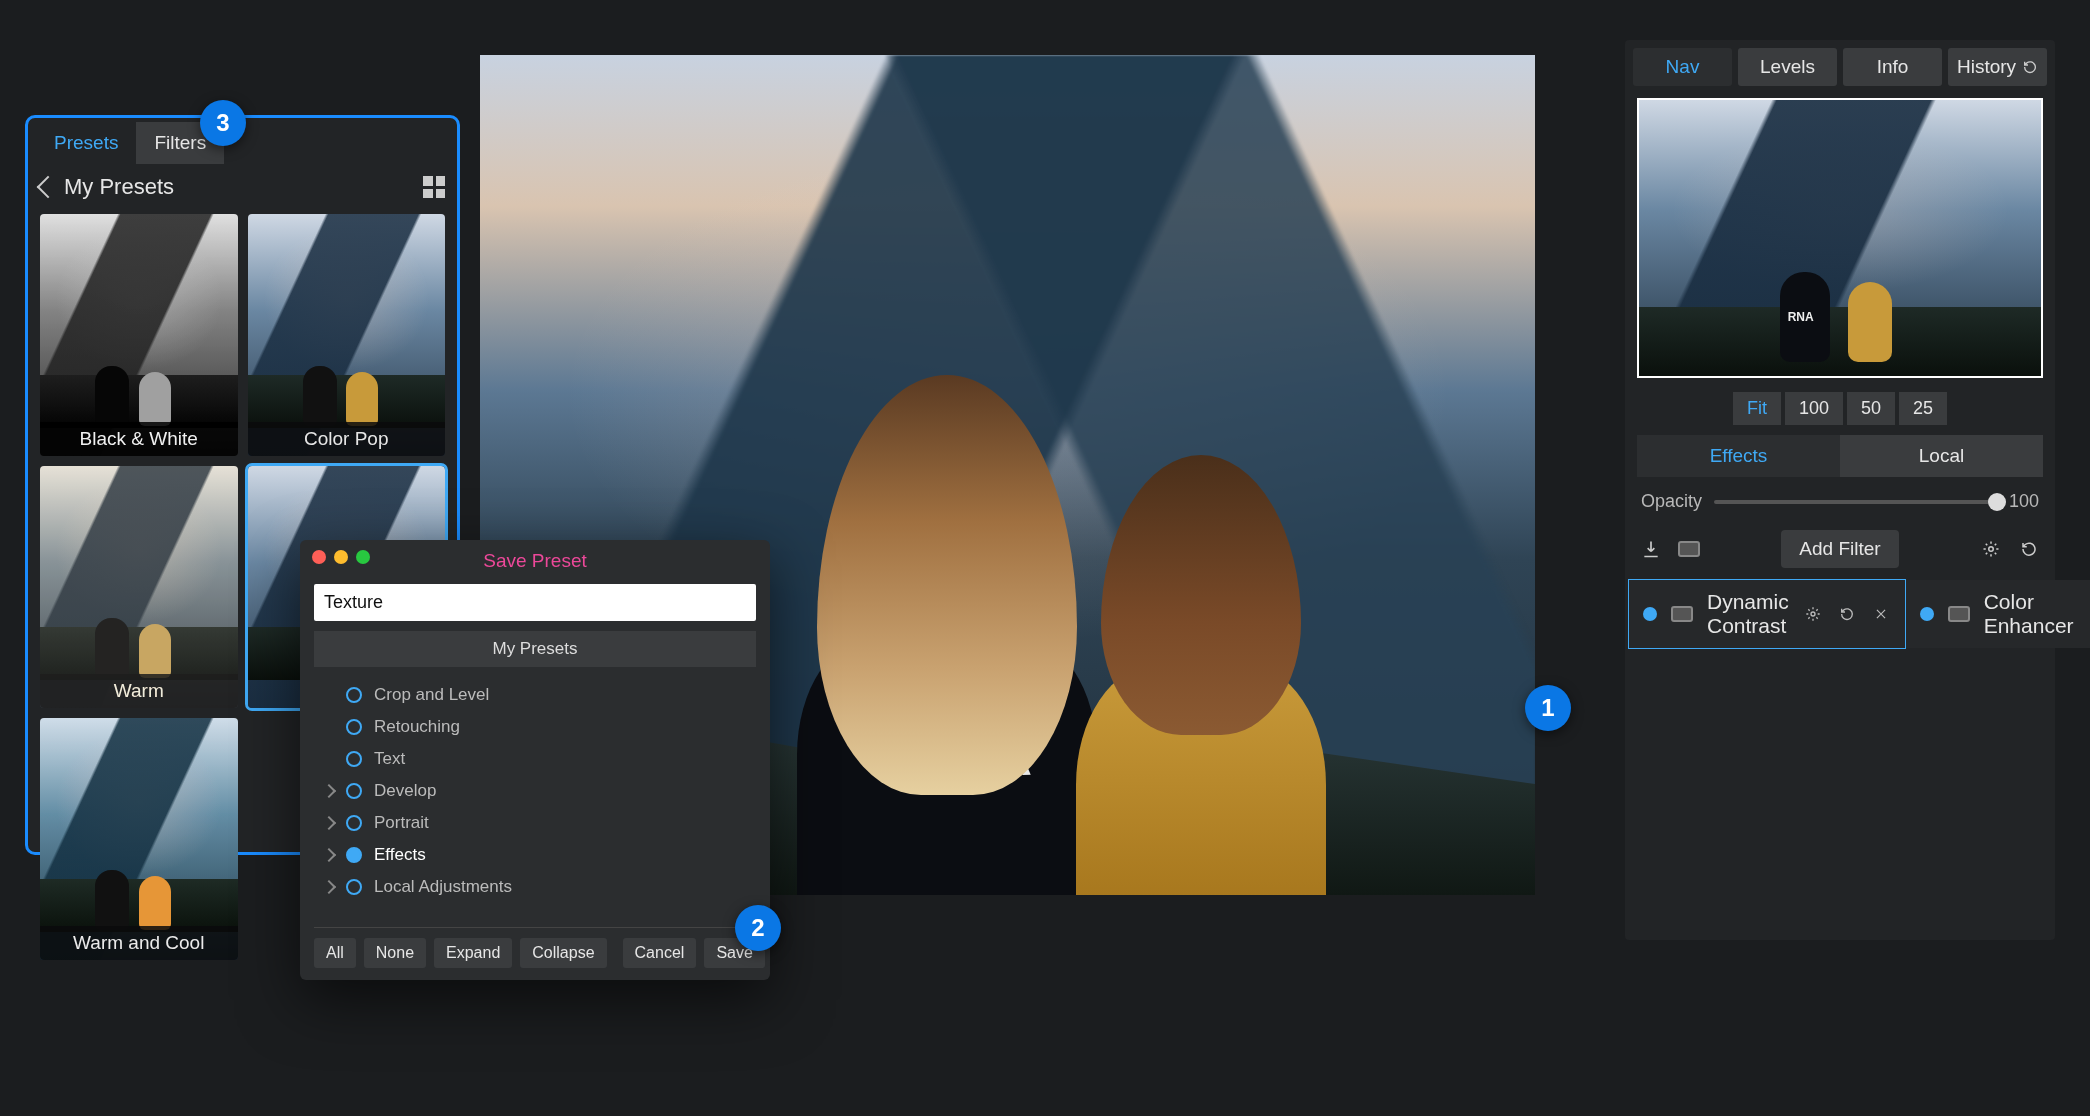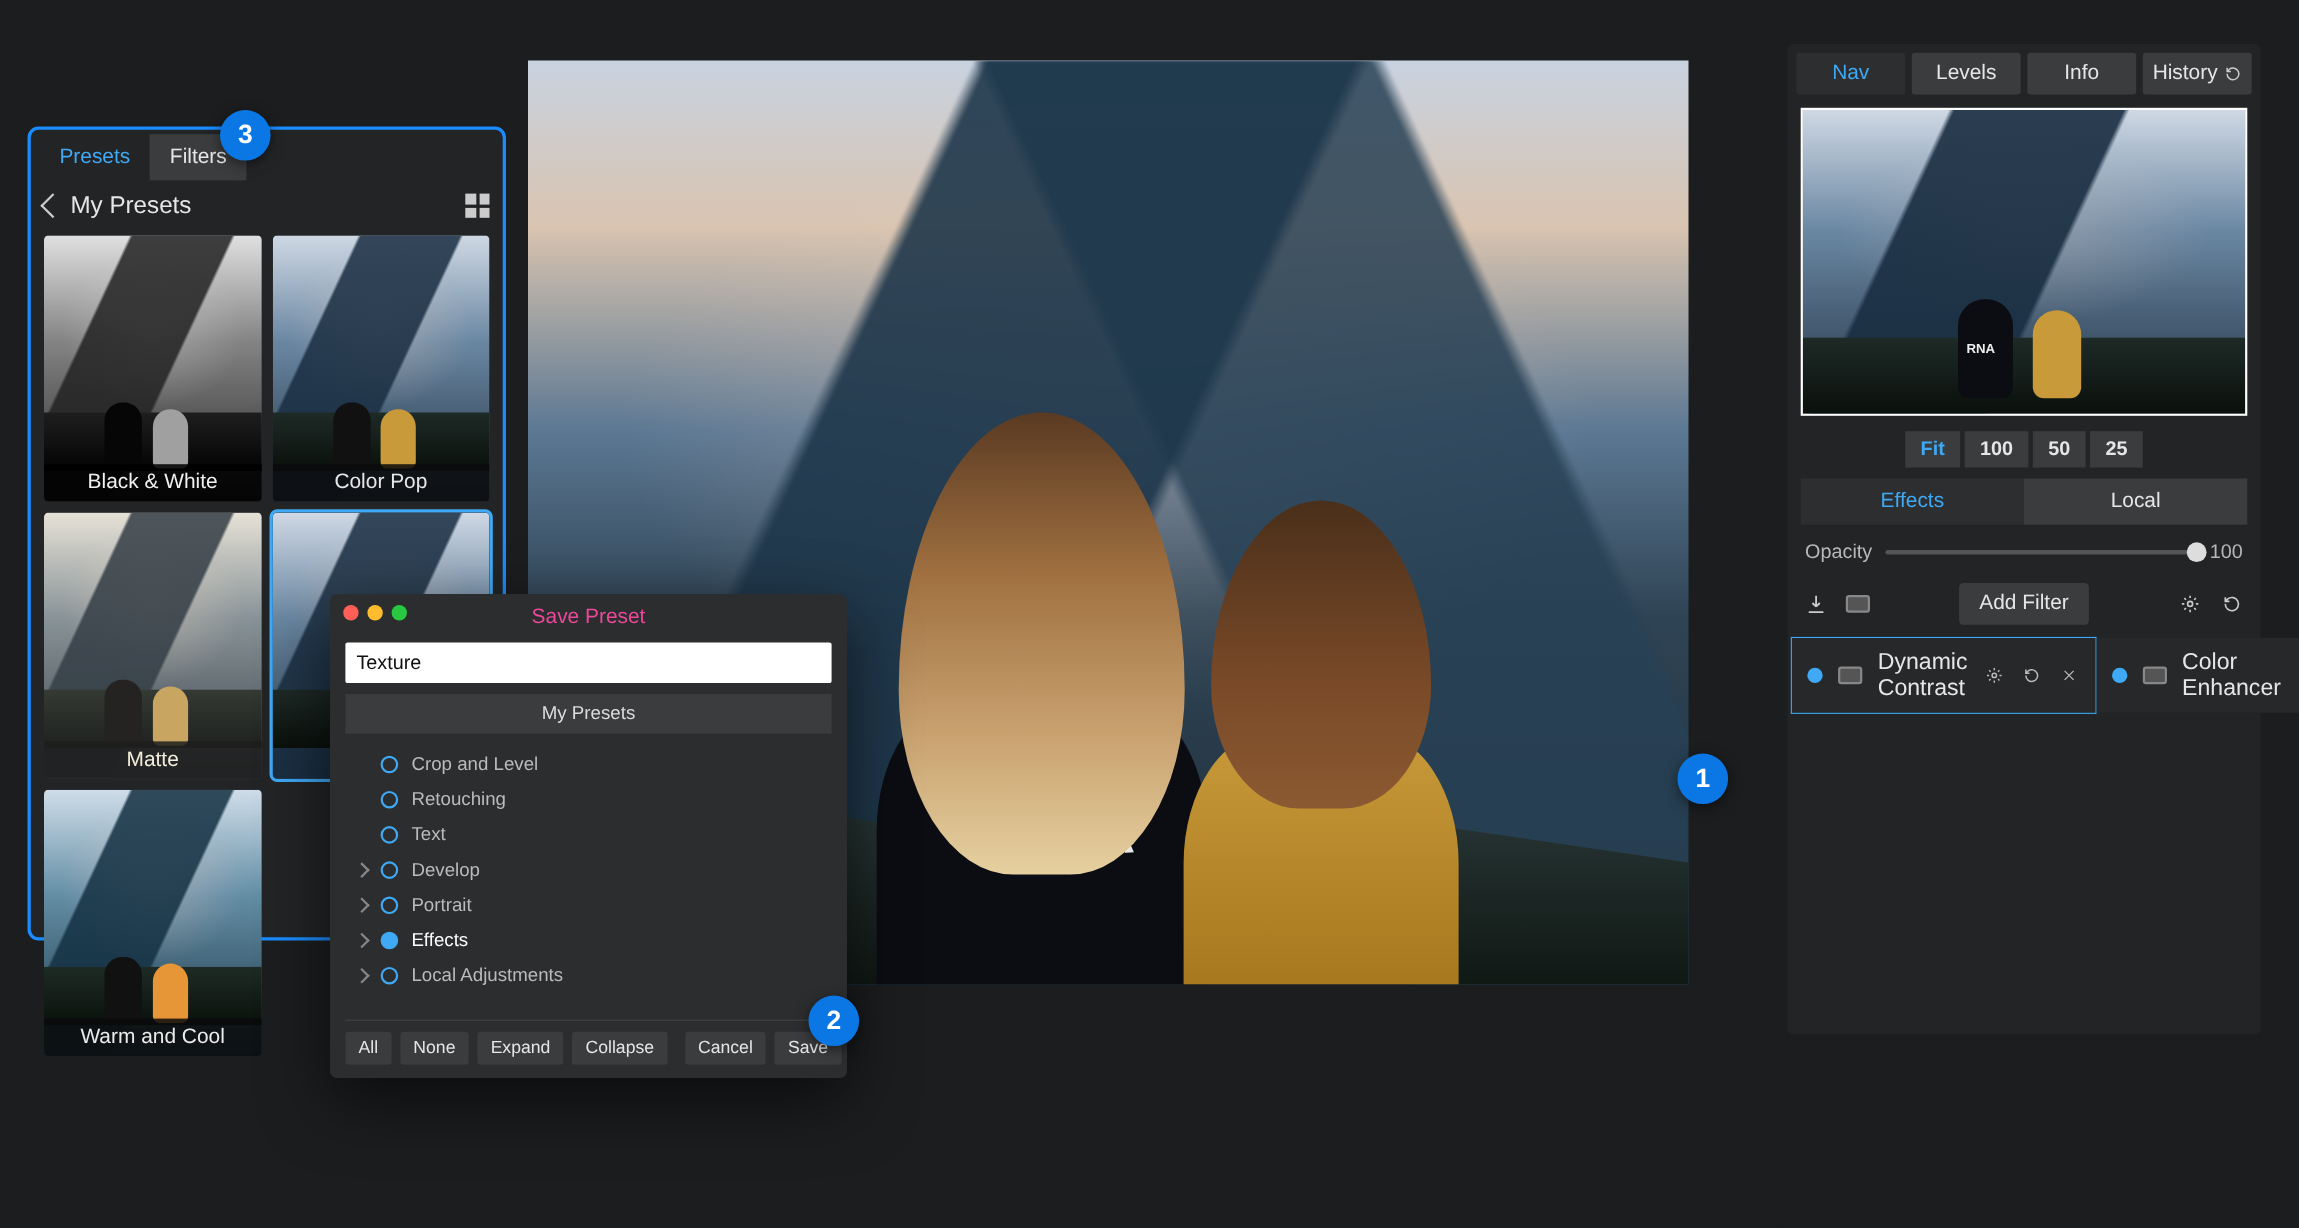--- a/index.html
+++ b/index.html
@@ -57,21 +57,21 @@
     background:
       radial-gradient(ellipse 70% 50% at 50% 40%, rgba(255,220,200,.25), transparent 60%),
       linear-gradient(180deg,#cfd8e4 0%, #6a87a2 40%, #223344 100%);
   }
   .nav-thumb .mini-mtn{position:absolute;inset:0;background:linear-gradient(115deg, transparent 0 25%, rgba(25,45,65,.9) 26% 55%, transparent 56%);}
   .nav-thumb .mini-ground{position:absolute;left:0;right:0;bottom:0;height:25%;background:linear-gradient(#1e2a26,#0a100c);}
   .nav-thumb .mini-a{position:absolute;left:35%;bottom:5%;width:50px;height:90px;background:#0b0d12;border-radius:24px 24px 10px 10px;}
   .nav-thumb .mini-a::before{content:"RNA";position:absolute;left:8px;top:38px;font-size:12px;color:#eee;font-weight:700;}
   .nav-thumb .mini-b{position:absolute;left:52%;bottom:5%;width:44px;height:80px;background:#c89a3a;border-radius:22px 22px 10px 10px;}
 
-  .zoom-row { display:flex; justify-content:center; gap:4px; padding:6px 0 10px;font-weight:bold;}
+  .zoom-row { display:flex; justify-content:center; gap:4px; padding:6px 0 10px;}
   .zoom-btn { padding:6px 14px; background:var(--bg-3); font-size:18px; cursor:pointer;}
   .zoom-btn.active{ color:var(--accent);}
   .mode-row { display:flex; margin:0 12px;}
   .mode-btn { flex:1; text-align:center; padding:10px 0; background:var(--bg-3); font-size:19px; cursor:pointer;}
   .mode-btn.active{ color:var(--accent); background:var(--bg-2);}
   .opacity-row{ display:flex; align-items:center; gap:12px; padding:14px 16px; font-size:18px; color:var(--fg-dim);text-align:center;}
   .opacity-track{ flex:1; height:4px; background:#555; border-radius:2px; position:relative;}
   .opacity-knob{ position:absolute; right:0; top:50%; width:18px;height:18px;border-radius:50%;background:#ddd;transform:translate(50%,-50%);}
   .filter-tools{display:flex; align-items:center; gap:18px; padding:4px 16px 12px;}
   .ft-spacer{flex:1;}
@@ -334,21 +334,21 @@
           <div class="pg"></div>
           <div class="pa"></div>
           <div class="pb"></div>
           <div class="preset-label">Color Pop</div>
         </div>
         <div class="preset-card matte">
           <div class="pm"></div>
           <div class="pg"></div>
           <div class="pa"></div>
           <div class="pb"></div>
-          <div class="preset-label">Matte</div>
+          <div class="preset-label">Warm</div>
         </div>
         <div class="preset-card  selected">
           <div class="pm"></div>
           <div class="pg"></div>
           <div class="pa"></div>
           <div class="pb"></div>
         </div>
         <div class="preset-card warm">
           <div class="pm"></div>
           <div class="pg"></div>

